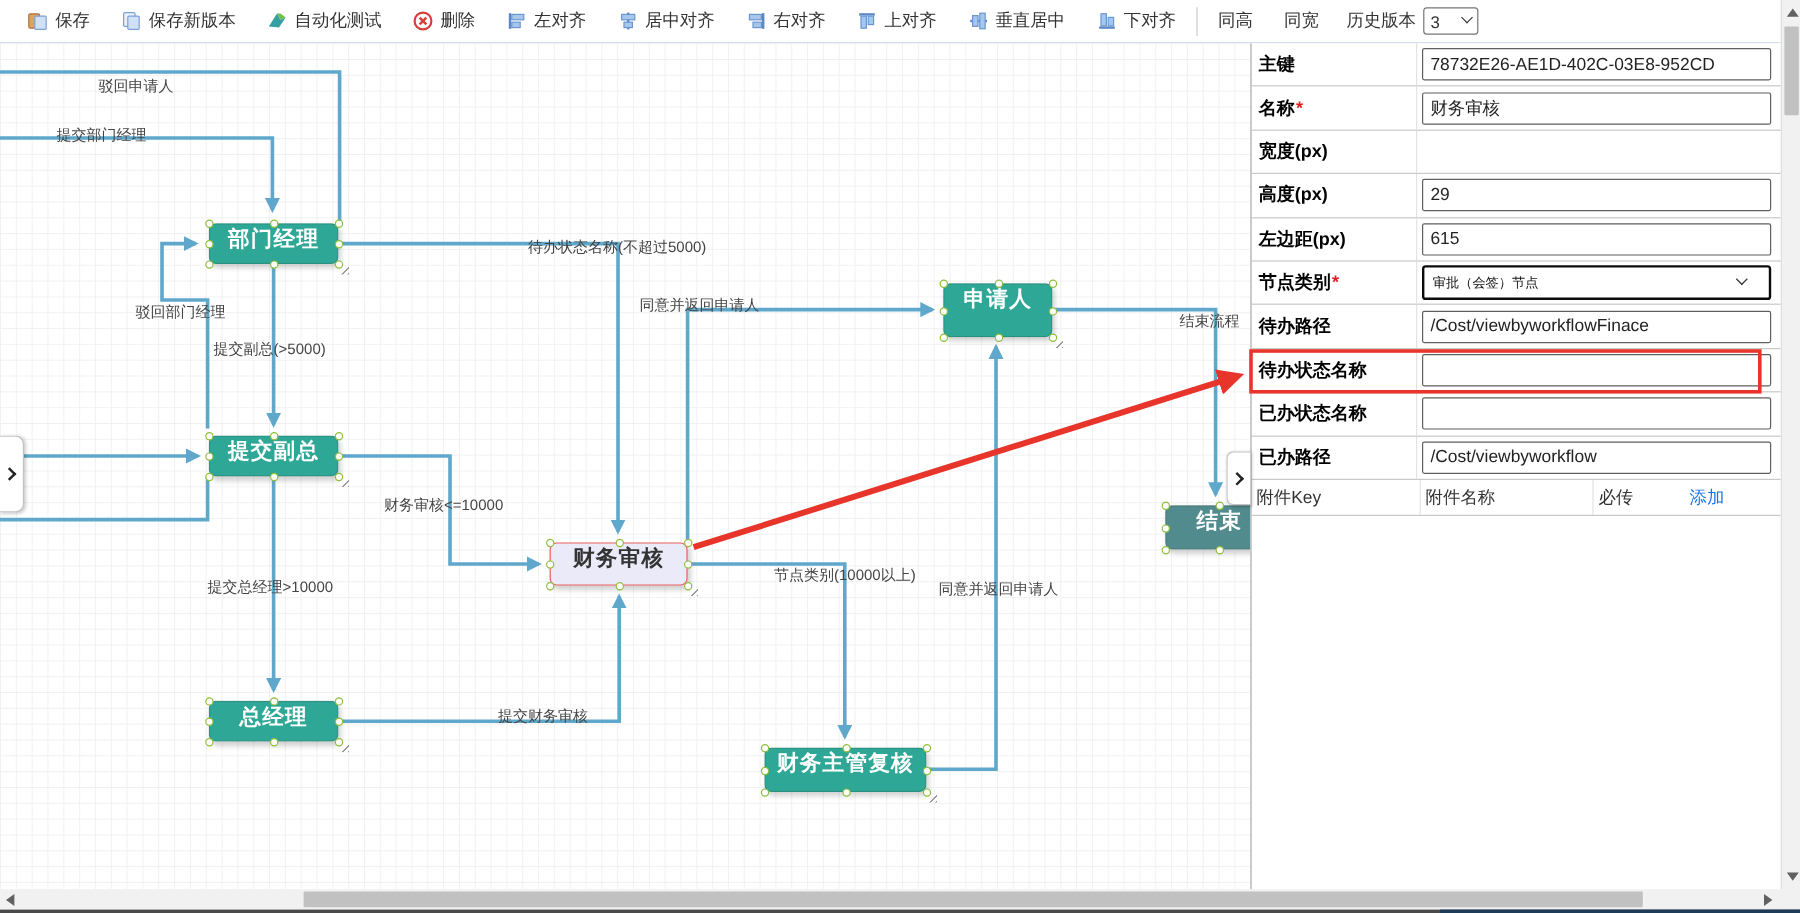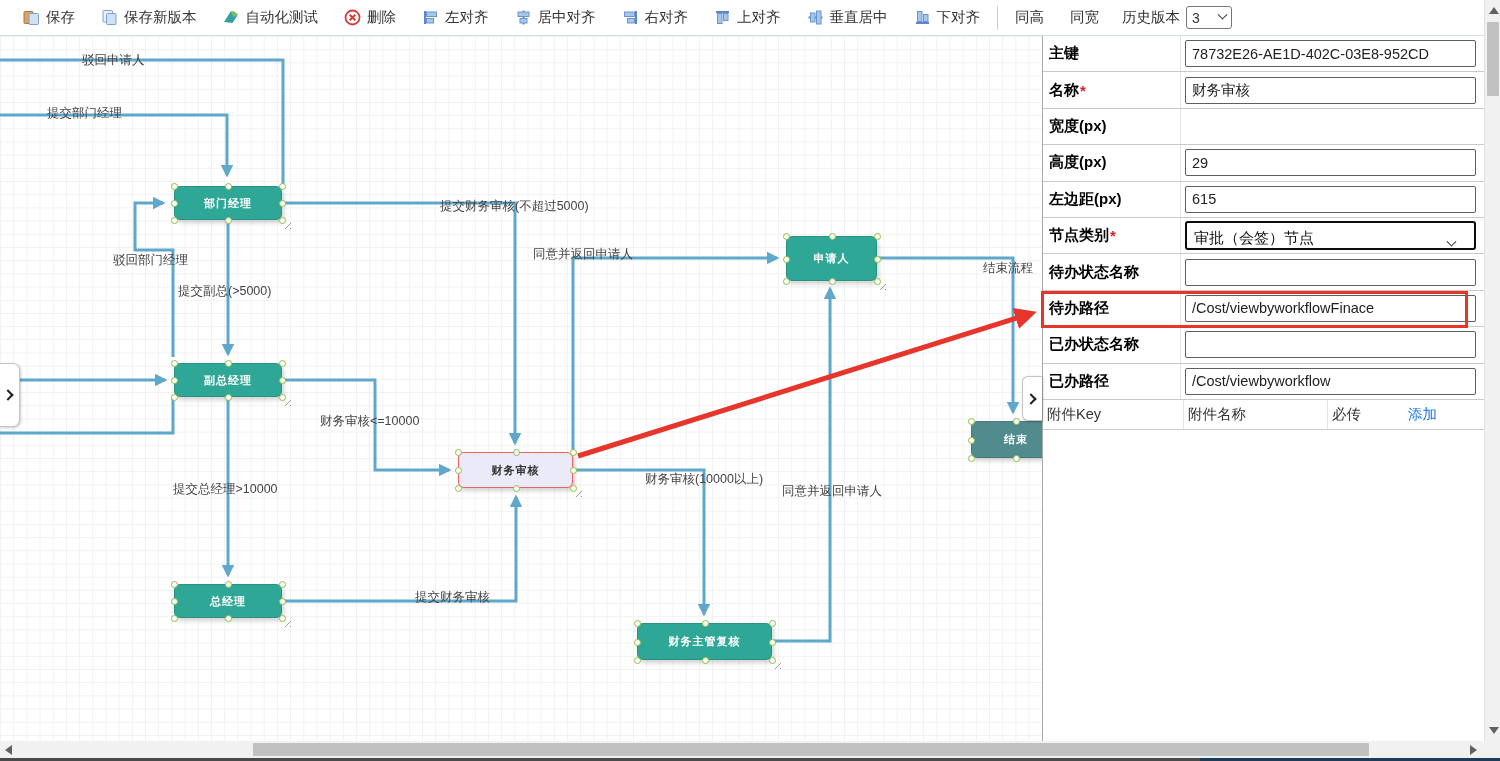--- a/index.html
+++ b/index.html
@@ -22,21 +22,21 @@
     align-items:center;justify-content:space-between;padding:0 5px;font-size:14px;cursor:pointer;background:#fff}
   .chev{width:7px;height:7px;border-right:1.6px solid #333;border-bottom:1.6px solid #333;
     transform:rotate(45deg) translate(-2px,-2px)}
 
   
   .canvas{position:absolute;left:0;top:36px;width:1042px;height:705px;background:#fff;overflow:hidden;
     background-image:linear-gradient(#f1f1f1 1px,transparent 1px),linear-gradient(90deg,#f1f1f1 1px,transparent 1px);
     background-size:13.2px 13.2px;z-index:1}
   .edges{position:absolute;left:0;top:0}
   .node{position:absolute;border-radius:6px;background:var(--node);border:1px solid rgba(0,0,0,.12);
-    color:#fff;font-weight:bold;font-size:11px;display:flex;align-items:center;justify-content:center;
+    color:#fff;font-weight:bold;font-size:18px;display:flex;align-items:flex-start;justify-content:center;
     box-shadow:2px 3px 4px rgba(80,80,80,.25);letter-spacing:1px;cursor:move}
   .node.selected{background:var(--sel-fill);border:1.5px solid var(--sel-border);color:#333}
   .node.end{background:var(--node-end)}
   .handle{position:absolute;width:7px;height:7px;border:1.4px solid #8fbe3c;border-radius:50%;background:#fff;z-index:3}
   .resize{position:absolute;width:9px;height:9px;right:-10px;bottom:-10px;
     background:repeating-linear-gradient(-45deg,#9a9a9a,#9a9a9a 1.2px,transparent 1.2px,transparent 3.6px);
     clip-path:polygon(100% 0,100% 100%,0 100%)}
   .e-label{position:absolute;font-size:12.5px;color:#444;white-space:nowrap;z-index:2}
 
   
@@ -50,21 +50,21 @@
   .panel{position:absolute;left:1042px;top:36px;width:442px;height:705px;background:#fff;
     border-left:1px solid #a9a9a9;z-index:10}
   .p-row{height:36.4px;border-bottom:1px solid #c9c9c9;display:flex;align-items:center}
   .p-label{width:138px;padding-left:6px;font-weight:bold;font-size:15px;color:#000;flex:none;
     align-self:stretch;display:flex;align-items:center;border-right:1px solid #e3e3e3;white-space:nowrap;overflow:hidden}
   .req{color:#e01b1b;margin-left:1px}
   .p-ctrl{flex:1;padding:0 8px 0 4px;display:flex;align-items:center}
   .p-input{width:100%;height:27px;border:1px solid #5f5f5f;border-radius:2px;font-size:14.5px;
     color:#222;padding:0 6px;background:#fff}
   .sel{width:100%;height:29px;border:2px solid #0c0c0c;border-radius:3px;background:#fff;display:flex;
-    align-items:flex-end;justify-content:space-between;padding:0 19px 0 7px;font-size:15px;color:#111;cursor:pointer}
+    align-items:center;justify-content:space-between;padding:0 19px 0 7px;font-size:11px;color:#111;cursor:pointer}
   .p-attach{height:30px;border-bottom:1px solid #c9c9c9;display:flex;align-items:center;font-size:14.5px;color:#333}
   .p-attach span{overflow:hidden;white-space:nowrap}
   .a-key{width:141px;padding-left:4px;align-self:stretch;display:flex;align-items:center;border-right:1px solid #e3e3e3}
   .a-name{width:144px;padding-left:4px;align-self:stretch;display:flex;align-items:center;border-right:1px solid #e3e3e3}
   .a-req{width:80px;padding-left:4px}
   .a-add{color:var(--link);text-decoration:none;font-size:14.5px;cursor:pointer}
 
   
   .ann-box{position:absolute;left:1041px;top:291px;width:427px;height:37px;border:3px solid var(--ann);
     z-index:60;pointer-events:none}
@@ -235,21 +235,21 @@
         <i class="handle" style="left: 50px; top: -4px;"></i>
         <i class="handle" style="left: 104px; top: -4px;"></i>
         <i class="handle" style="left: -4px; top: 13px;"></i>
         <i class="handle" style="left: 104px; top: 13px;"></i>
         <i class="handle" style="left: -4px; top: 30px;"></i>
         <i class="handle" style="left: 50px; top: 30px;"></i>
         <i class="handle" style="left: 104px; top: 30px;"></i>
         <i class="resize"></i>
       </div>
       <div class="node" style="left: 174px; top: 327px; width: 108px; height: 34px;">
-        <span>副总经理</span>
+        <span>提交副总</span>
         <i class="handle" style="left: -4px; top: -4px;"></i>
         <i class="handle" style="left: 50px; top: -4px;"></i>
         <i class="handle" style="left: 104px; top: -4px;"></i>
         <i class="handle" style="left: -4px; top: 13px;"></i>
         <i class="handle" style="left: 104px; top: 13px;"></i>
         <i class="handle" style="left: -4px; top: 30px;"></i>
         <i class="handle" style="left: 50px; top: 30px;"></i>
         <i class="handle" style="left: 104px; top: 30px;"></i>
         <i class="resize"></i>
       </div>
@@ -304,30 +304,30 @@
       <div class="node end" style="left: 971px; top: 385px; width: 90px; height: 37px;">
         <span>结束</span>
         <i class="handle" style="left: -4px; top: -4px;"></i>
         <i class="handle" style="left: 41px; top: -4px;"></i>
         <i class="handle" style="left: -4px; top: 14.5px;"></i>
         <i class="handle" style="left: -4px; top: 33px;"></i>
         <i class="handle" style="left: 41px; top: 33px;"></i>
       </div>
     </div>
   <div id="edge-labels">
-      <span class="e-label" style="left: 82px; top: 16px;">驳回申请人</span>
+      <span class="e-label" style="left: 82px; top: 28px;">驳回申请人</span>
       <span class="e-label" style="left: 47px; top: 69px;">提交部门经理</span>
       <span class="e-label" style="left: 113px; top: 216px;">驳回部门经理</span>
       <span class="e-label" style="left: 178px; top: 247px;">提交副总(&gt;5000)</span>
       <span class="e-label" style="left: 173px; top: 445px;">提交总经理&gt;10000</span>
-      <span class="e-label" style="left: 440px; top: 162px;">提交财务审核(不超过5000)</span>
+      <span class="e-label" style="left: 440px; top: 162px;">待办状态名称(不超过5000)</span>
       <span class="e-label" style="left: 533px; top: 210px;">同意并返回申请人</span>
       <span class="e-label" style="left: 320px; top: 377px;">财务审核&lt;=10000</span>
       <span class="e-label" style="left: 415px; top: 553px;">提交财务审核</span>
-      <span class="e-label" style="left: 645px; top: 435px;">财务审核(10000以上)</span>
+      <span class="e-label" style="left: 645px; top: 435px;">节点类别(10000以上)</span>
       <span class="e-label" style="left: 782px; top: 447px;">同意并返回申请人</span>
       <span class="e-label" style="left: 983px; top: 224px;">结束流程</span>
     </div>
 </div>
 
 <div class="tab-toggle tab-left">
   <i class="arrow-r"></i>
 </div>
 <div class="tab-toggle tab-right">
   <i class="arrow-r"></i>
@@ -365,29 +365,29 @@
       <div class="p-row">
         <div class="p-label">节点类别<span class="req">*</span></div>
         <div class="p-ctrl">
           <div class="sel">
             <span>审批（会签）节点</span>
             <i class="chev"></i>
           </div>
         </div>
       </div>
       <div class="p-row">
+        <div class="p-label">待办路径</div>
+        <div class="p-ctrl">
+          <input class="p-input" type="text" value="/Cost/viewbyworkflowFinace" style="">
+        </div>
+      </div>
+      <div class="p-row">
         <div class="p-label">待办状态名称</div>
         <div class="p-ctrl">
           <input class="p-input" type="text" style="">
-        </div>
-      </div>
-      <div class="p-row">
-        <div class="p-label">待办路径</div>
-        <div class="p-ctrl">
-          <input class="p-input" type="text" value="/Cost/viewbyworkflowFinace" style="">
         </div>
       </div>
       <div class="p-row">
         <div class="p-label">已办状态名称</div>
         <div class="p-ctrl">
           <input class="p-input" type="text" style="">
         </div>
       </div>
       <div class="p-row">
         <div class="p-label">已办路径</div>

